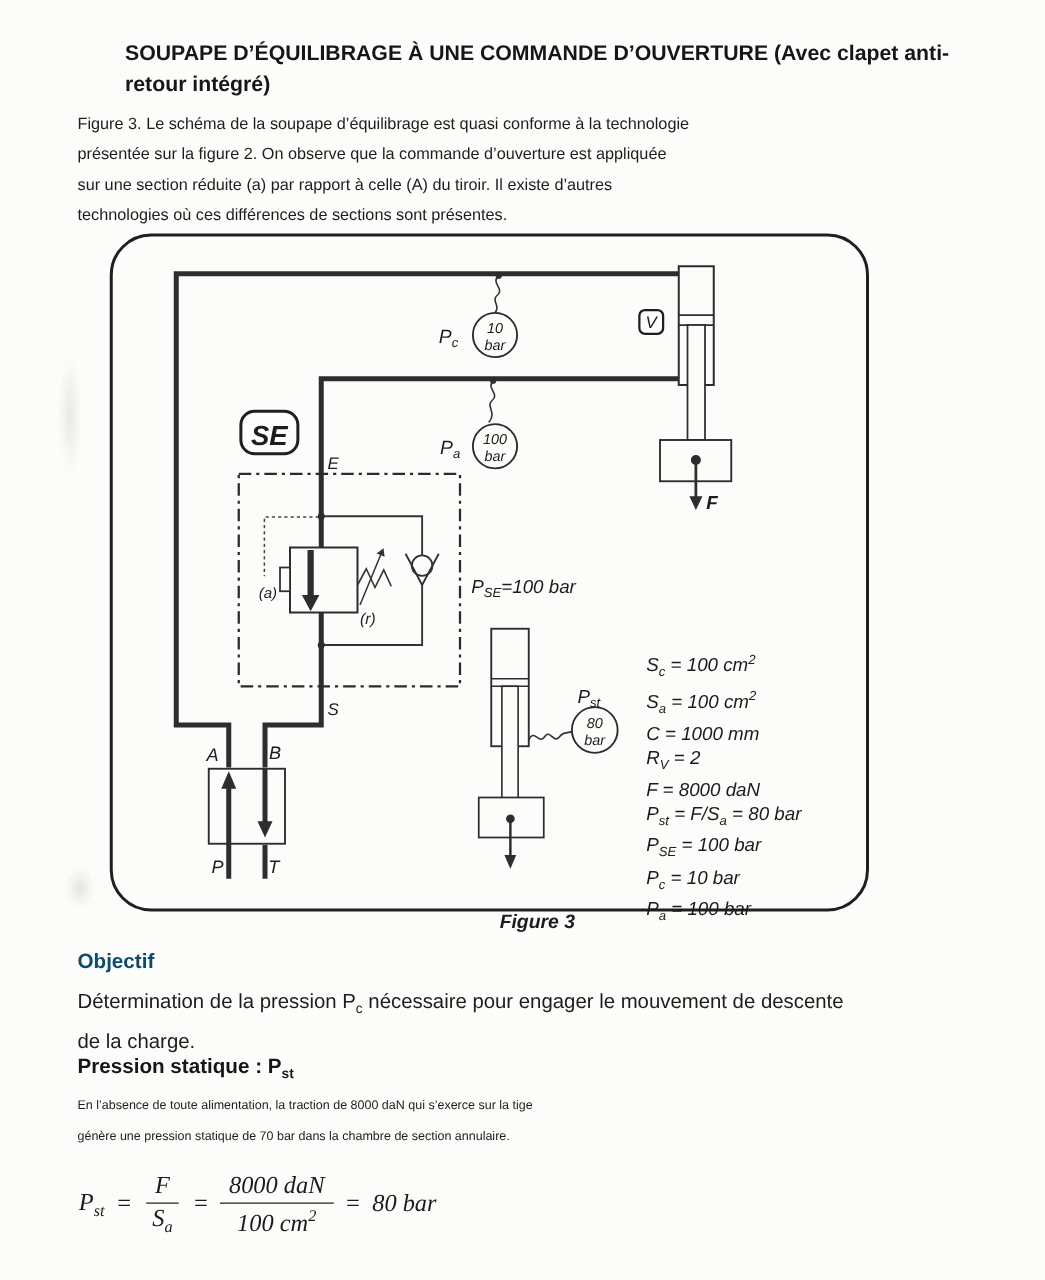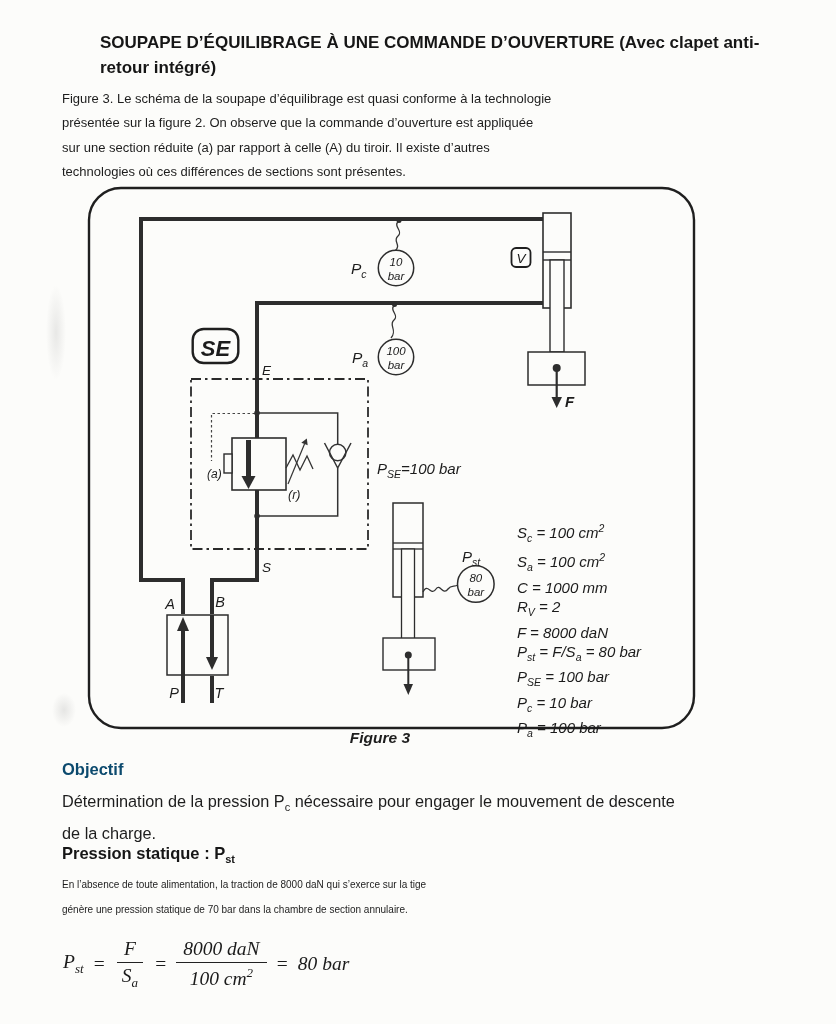--- a/index.html
+++ b/index.html
@@ -12,21 +12,21 @@
   .abs{position:absolute;}
   .title{
     left:62px;top:31px;width:705px;
     font-size:17px;font-weight:700;line-height:24.5px;color:#161616;margin-left:38px;
   }
   .intro{
     left:62px;top:87px;width:710px;
     font-size:13px;line-height:24.4px;
   }
   .caption{
-    left:300px;top:729px;width:160px;text-align:center;
+    left:300px;top:729px;width:160px;text-align:right;
     font-size:15.5px;font-weight:700;font-style:italic;
   }
   .h-obj{left:62px;top:760px;font-size:16.5px;font-weight:700;color:#0c4a6e;}
   .p-obj{left:62px;top:789px;width:710px;font-size:16.3px;line-height:25.3px;}
   .h-press{left:62px;top:844px;font-size:16.5px;font-weight:700;color:#161616;}
   .h-press sub{font-size:11px;font-weight:700;}
   .p-press{left:62px;top:872px;width:710px;font-size:10px;line-height:25.3px;}
   .p-obj sub{font-size:11px;}
 
   .params{

